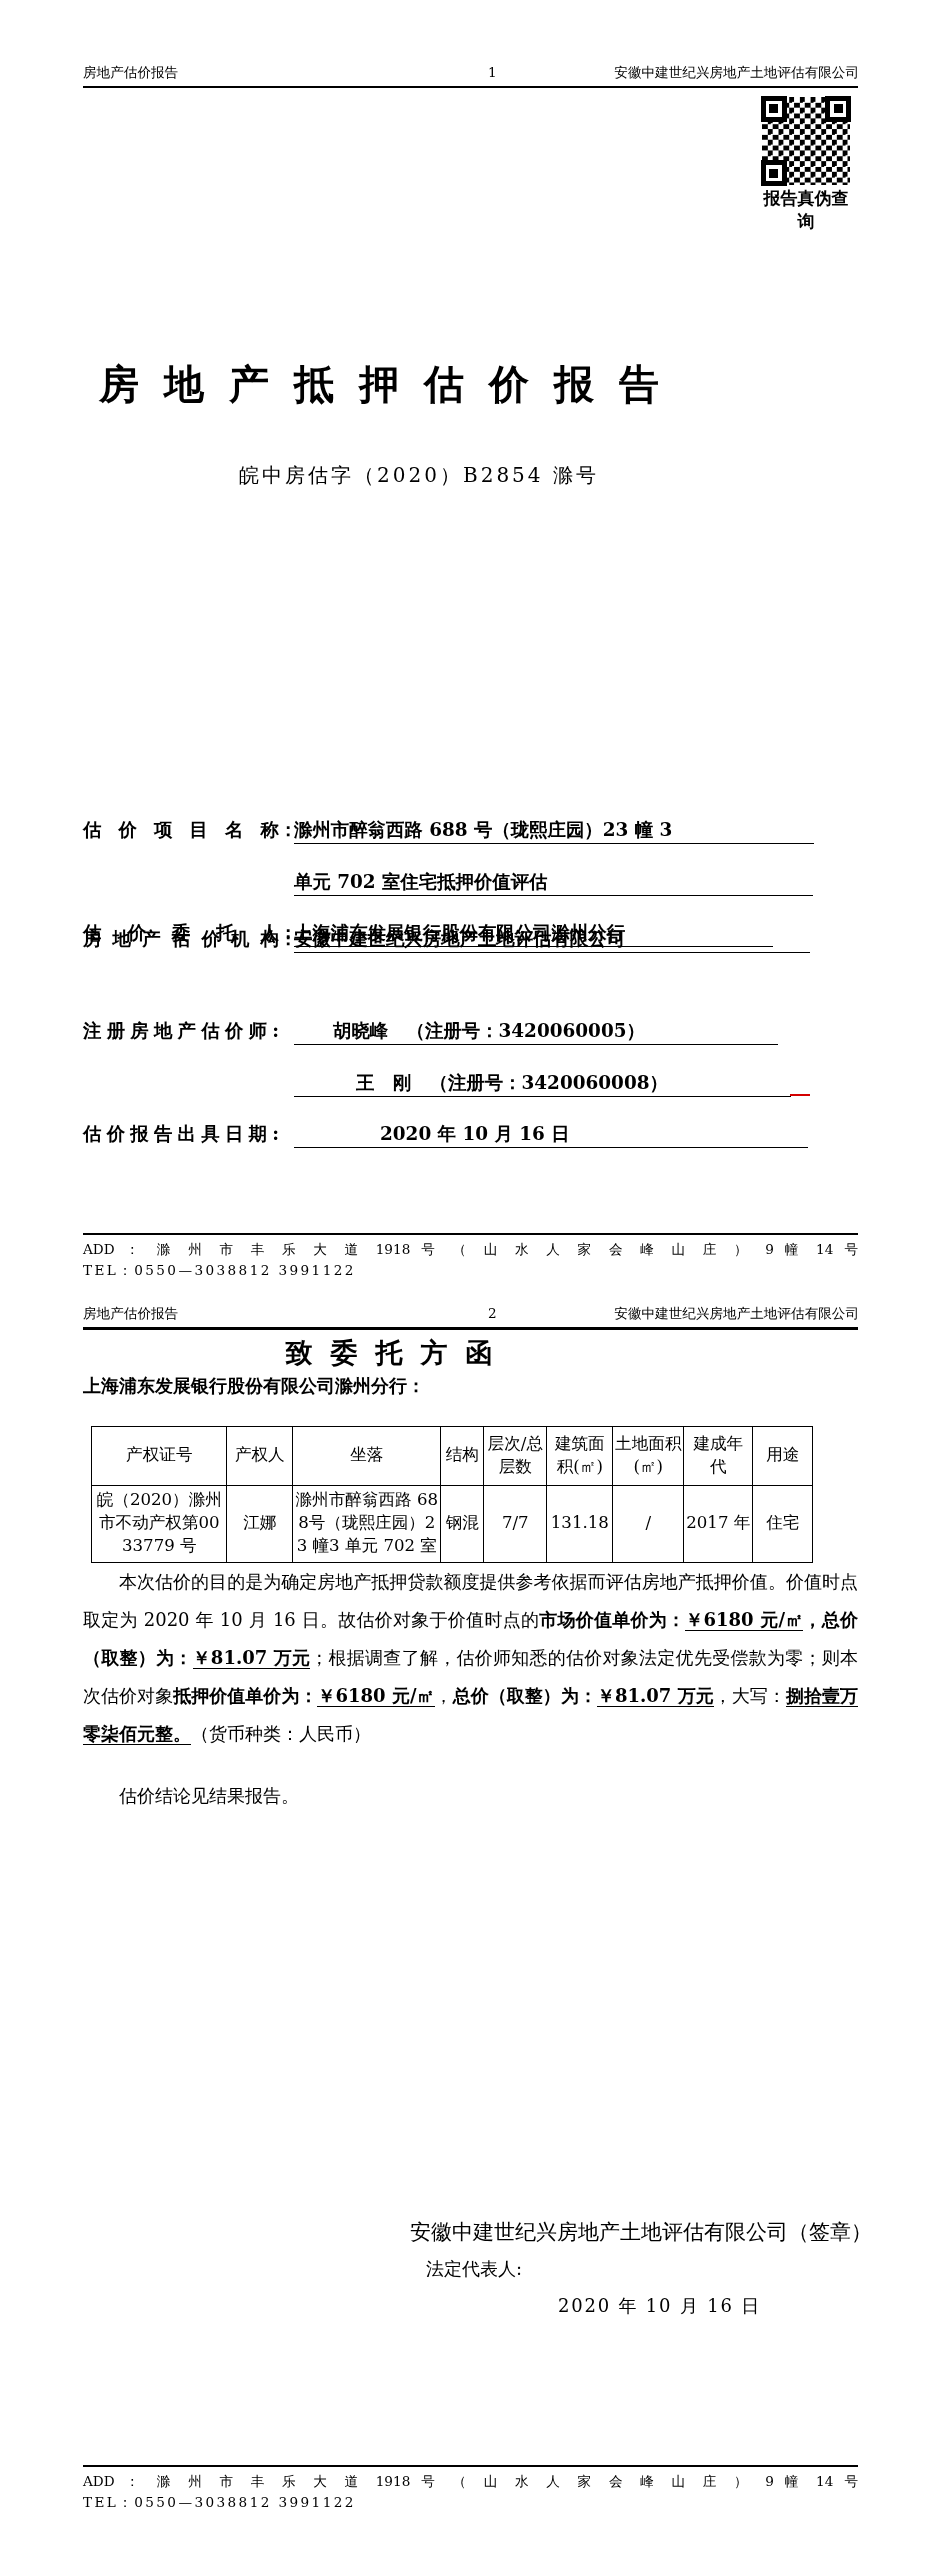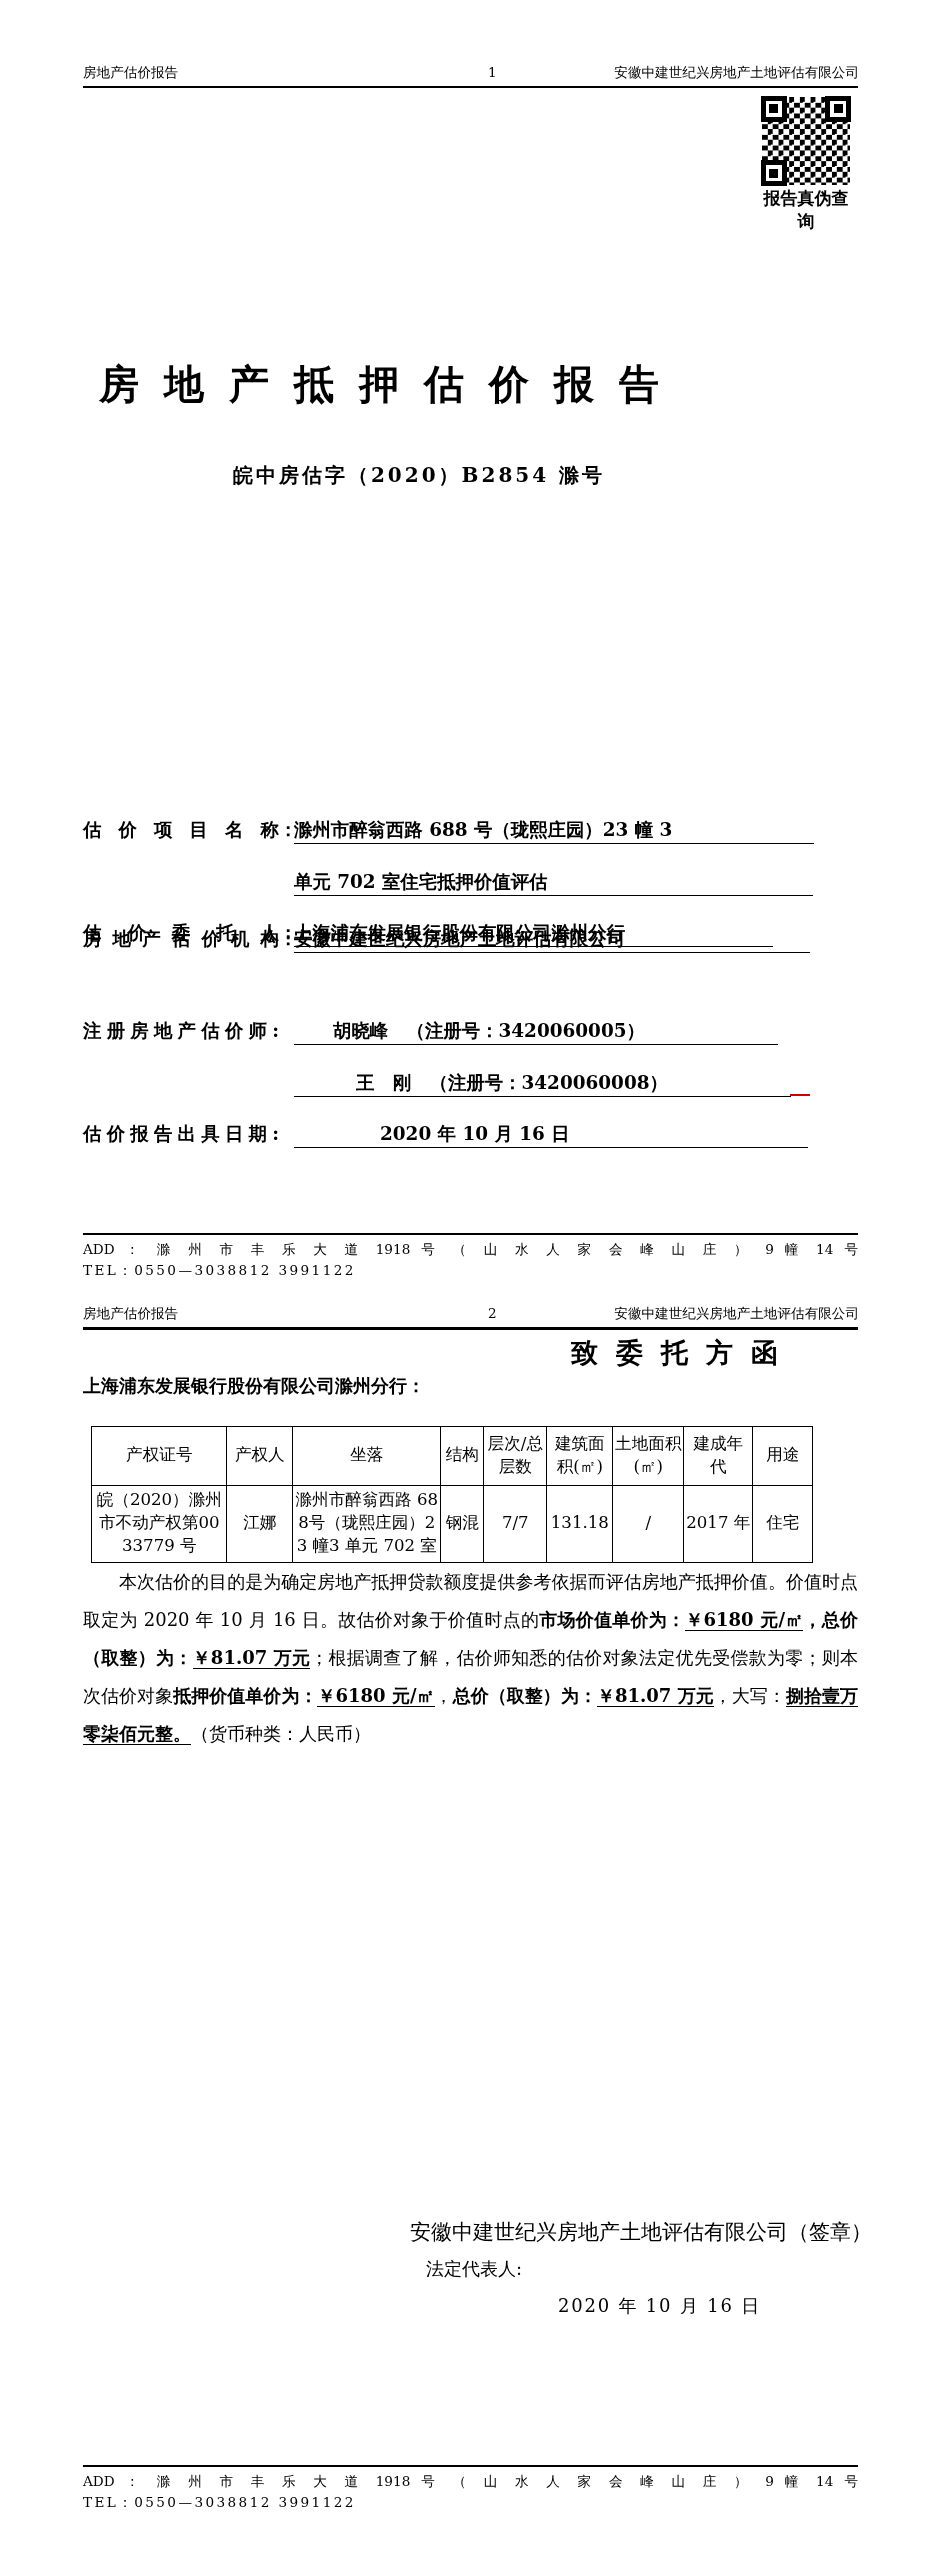--- a/index.html
+++ b/index.html
@@ -16,33 +16,33 @@
   .ftr-tel{left:83px;font-size:13.6px;letter-spacing:2.4px;}
   
   .qr{left:762px;top:97px;width:88px;height:88px;
       background:conic-gradient(#000 90deg,#fff 90deg 180deg,#000 180deg 270deg,#fff 270deg) 0 0/10.7px 10.7px;}
   .fm{position:absolute;width:26px;height:26px;background:#fff;border:5.3px solid #000;box-sizing:border-box;}
   .fm::before{content:"";position:absolute;inset:3.6px;background:#000;}
   .fm-tl{left:-1.2px;top:-1.2px}.fm-tr{right:-1.2px;top:-1.2px}.fm-bl{left:-1.2px;bottom:-1.2px}
   .qr-cap{left:758px;top:187px;width:96px;text-align:center;font-size:17px;font-weight:bold;}
   .doc-title{left:0;top:357px;width:758px;text-align:center;font-size:40px;font-weight:bold;
              letter-spacing:25px;padding-left:25px;box-sizing:border-box;}
-  .doc-no{left:0;top:462px;width:838px;text-align:center;font-size:20px;font-weight:bold;letter-spacing:3px;}
+  .doc-no{left:0;top:462px;width:838px;text-align:center;font-size:20px;font-weight:normal;letter-spacing:3px;}
   .frow{left:83px;height:28.5px;font-weight:bold;font-size:18.4px;white-space:nowrap;}
   .fl{display:inline-block;width:196px;text-align:justify;text-align-last:justify;vertical-align:top;line-height:26px;}
   .fc{display:inline-block;width:15px;vertical-align:top;line-height:26px;}
   .fv{display:inline-block;height:26px;line-height:26px;border-bottom:1.8px solid #000;vertical-align:top;box-sizing:content-box;}
   .f0{top:817px}.f1{top:869px}.f2{top:920px}.f3{top:926px}.f4{top:1018px}.f5{top:1070px}.f6{top:1121px}
   .f0 .fv{width:520px}.f1 .fv{width:519px}.f2 .fv{width:479px}.f3 .fv{width:516px}
   .f4 .fv{width:484px;padding-left:0;text-indent:39px}
   .f5 .fv{width:497px;text-indent:62px}
   .f6 .fv{width:514px;text-indent:86px}
   .red-tail{left:790px;top:1094px;width:20px;height:2.4px;background:#d40000;}
   
-  .letter-title{left:0;top:1335px;width:796px;text-align:right;font-size:27px;font-weight:bold;
+  .letter-title{left:0;top:1335px;width:796px;text-align:center;font-size:27px;font-weight:bold;
                 letter-spacing:18px;box-sizing:border-box;}
   .salutation{left:83px;top:1374px;font-size:18px;font-weight:bold;}
   .letter-body{left:83px;top:1407px;width:775px;font-size:18px;line-height:38px;text-align:justify;}
   .letter-body p{margin:0;text-indent:2em;}
   .seg-b{font-weight:bold;}
   .seg-bu{font-weight:bold;border-bottom:1.8px solid #000;padding-bottom:0.6px;}
   table.prop{border-collapse:collapse;table-layout:fixed;width:721px;margin:19px 0 0 8.3px;
              font-size:16.6px;text-align:center;}
   table.prop th,table.prop td{border:1.2px solid #000;padding:3.6px 1.8px;line-height:1.38;font-weight:normal;
                               word-break:break-all;vertical-align:middle;}
@@ -142,20 +142,21 @@
         <td>7/7</td>
         <td>131.18</td>
         <td>/</td>
         <td>2017 年</td>
         <td>住宅</td>
       </tr>
     </tbody>
   </table>
 
   <p><span>本次估价的目的是为确定房地产抵押贷款额度提供参考依据而评估房地产抵押价值。价值时点取定为 2020 年 10 月 16 日。故估价对象于价值时点的</span><span class="seg-b">市场价值单价为：</span><span class="seg-bu">￥6180 元/㎡</span><span class="seg-b">，</span><span class="seg-b">总价（取整）为：</span><span class="seg-bu">￥81.07 万元</span><span>；根据调查了解，估价师知悉的估价对象法定优先受偿款为零；则本次估价对象</span><span class="seg-b">抵押价值单价为：</span><span class="seg-bu">￥6180 元/㎡</span><span>，</span><span class="seg-b">总价（取整）为：</span><span class="seg-bu">￥81.07</span><span class="seg-bu"> 万元</span><span>，大写：</span><span class="seg-bu">捌拾壹万零柒佰元整。</span><span>（货币种类：人民币）</span></p>
+  <p style="margin-top:24px">估价结论见结果报告。</p>
 </div>
 
 <div class="abs sig-co">安徽中建世纪兴房地产土地评估有限公司（签章）</div>
 <div class="abs sig-legal">法定代表人:</div>
 <div class="abs sig-date">2020 年 10 月 16 日</div>
 
 <div class="abs ftr-rule" style="top:2465px"></div>
 <div class="abs ftr-add" style="top:2473px">ADD ： 滁 州 市 丰 乐 大 道 1918 号 （ 山 水 人 家 会 峰 山 庄 ） 9 幢 14 号</div>
 <div class="abs ftr-tel" style="top:2494px">TEL：0550—3038812 3991122</div>
 

